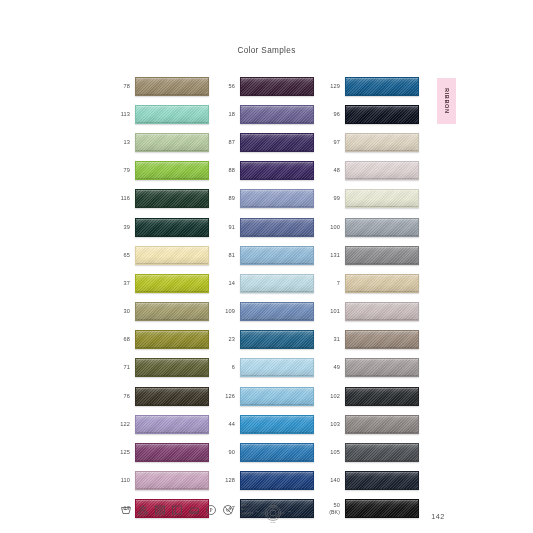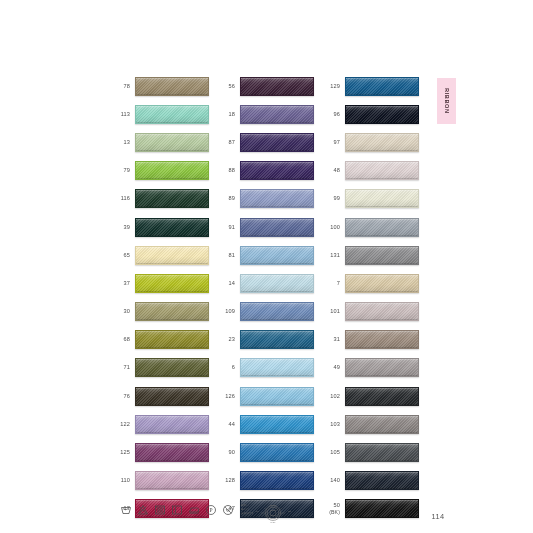--- a/index.html
+++ b/index.html
@@ -160,20 +160,21 @@
     font-size: 7.4px;
     color: #555555;
     letter-spacing: 0.4px;
   }
 </style>
 </head>
 <body>
 
 <div id="page">
 
+  <div id="page-title">Color Samples</div>
 
   <div class="column" id="column-left">
       <div class="swatch-row">
         <div class="swatch-code">78</div>
         <div class="swatch-chip" style="background: rgb(154, 138, 106);"></div>
       </div>
       <div class="swatch-row">
         <div class="swatch-code">113</div>
         <div class="swatch-chip" style="background: rgb(142, 215, 195);"></div>
       </div>
@@ -427,15 +428,15 @@
       <path d="M18 16 L24 20 M54 16 L48 20" stroke-width="0.6"></path>
     </g>
     <g fill="#6d6d6d">
       <text x="36" y="12" text-anchor="middle" font-size="3.4" font-family="Liberation Sans, sans-serif">TRADE</text>
       <text x="36" y="45" text-anchor="middle" font-size="3.4" font-family="Liberation Sans, sans-serif">MARK</text>
       <text x="66" y="24" font-size="3" font-family="Liberation Sans, sans-serif">REG.</text>
       <text x="8" y="24" font-size="3" font-family="Liberation Sans, sans-serif" text-anchor="end">EST.</text>
     </g>
   </svg>
 
-  <div id="page-number">114</div>
+  <div id="page-number">142</div>
 
 </div>
 
 </body></html>

